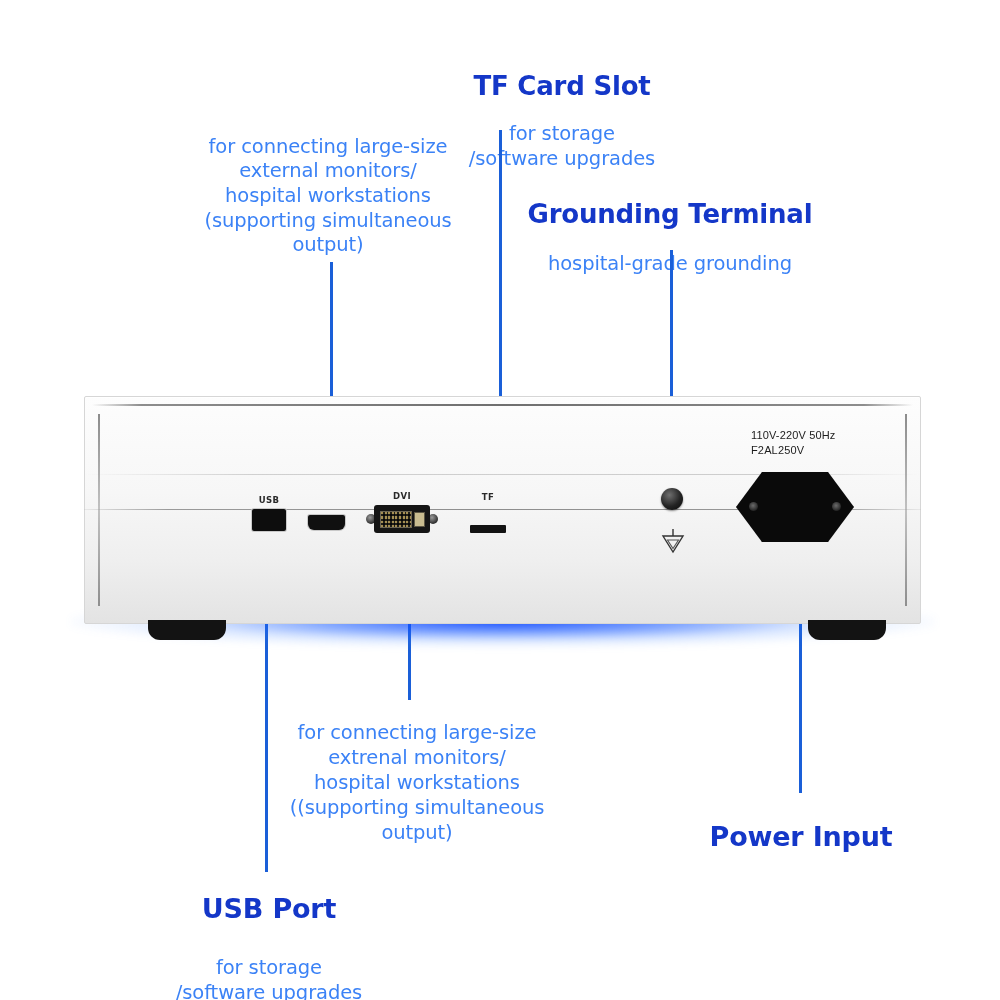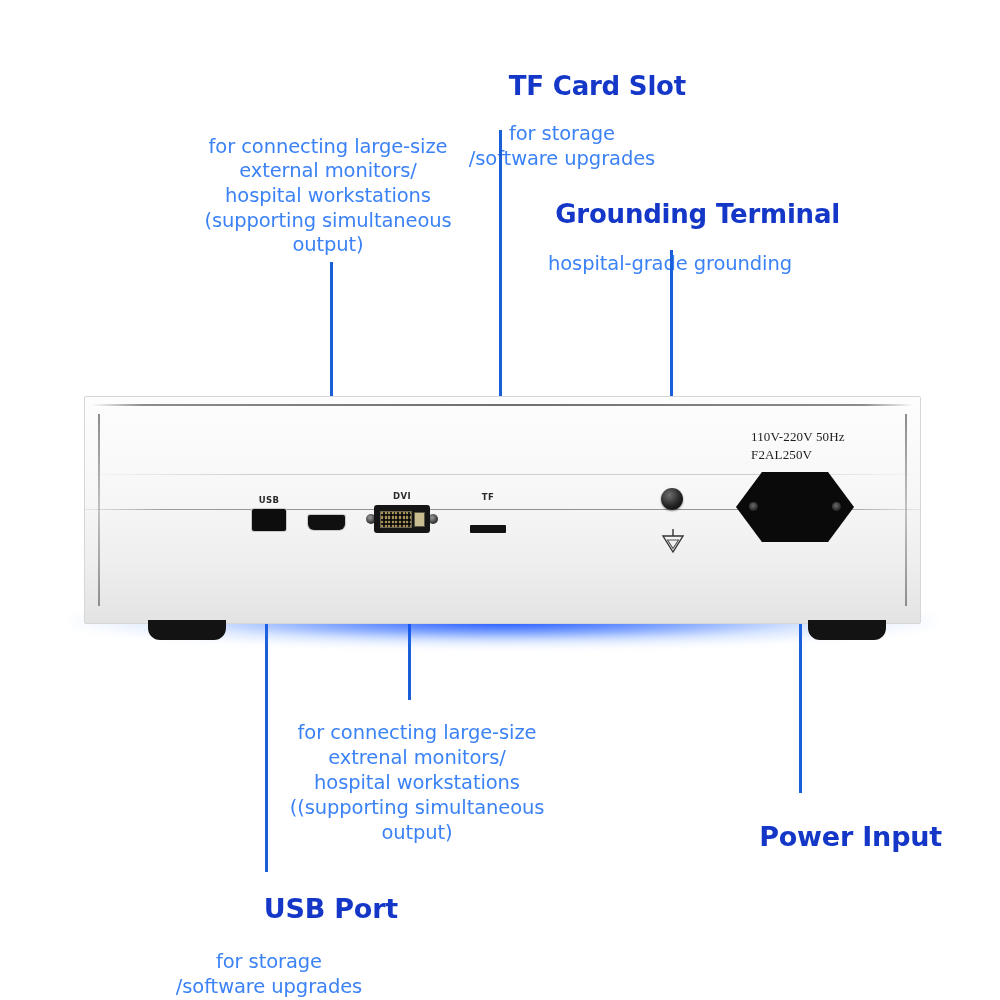--- a/index.html
+++ b/index.html
@@ -21,21 +21,20 @@
     position: absolute;
     text-align: center;
     line-height: 1.18;
     white-space: pre-line;
   }
   .annot .title {
     color: #1437c8;
     font-weight: 700;
     letter-spacing: -0.2px;
     display: block;
-    text-align: right;
   }
   .annot .desc {
     color: #3b82f6;
     font-weight: 400;
     display: block;
     letter-spacing: -0.1px;
   }
 
   
   #annot-hdmi           { left: 178px; top: 116px;  width: 300px; }
@@ -48,21 +47,21 @@
 
   #annot-ground         { left: 500px; top: 180px;  width: 340px; }
   #annot-ground .title  { font-size: 26px; margin-bottom: 4px; }
   #annot-ground .desc   { font-size: 19.5px; }
 
   #annot-dvi            { left: 252px; top: 702px;  width: 330px; }
   #annot-dvi .title     { font-size: 27px; margin-bottom: 6px; }
   #annot-dvi .desc      { font-size: 19.5px; line-height: 1.28; }
 
   #annot-usb            { left: 140px; top: 874px;  width: 258px; }
-  #annot-usb .title     { font-size: 27px; margin-bottom: 6px; }
+  #annot-usb .title     { font-size: 27px; margin-bottom: 12px; }
   #annot-usb .desc      { font-size: 19.5px; line-height: 1.28; }
 
   #annot-power          { left: 660px; top: 802px;  width: 282px; }
   #annot-power .title   { font-size: 27px; margin-bottom: 6px; }
   #annot-power .desc    { font-size: 18.5px; line-height: 1.26; }
 
   
   .leader {
     position: absolute;
     width: 3px;
@@ -257,24 +256,24 @@
     border-radius: 50%;
   }
   .hex-screw.l { left: 13px; }
   .hex-screw.r { right: 13px; }
 
   
   #power-marking {
     position: absolute;
     left: 751px; top: 428px;
     color: #1c1c1c;
-    font-size: 13px;
+    font-size: 11px;
     line-height: 1.35;
     letter-spacing: .15px;
-    font-family: Liberation Serif, serif;
+    font-family: Liberation Sans, sans-serif;
   }
 </style>
 </head>
 <body>
 
 <div class="annot" id="annot-hdmi">
   <span class="desc">for connecting large-size
 external monitors/
 hospital workstations
 (supporting simultaneous output)</span>

